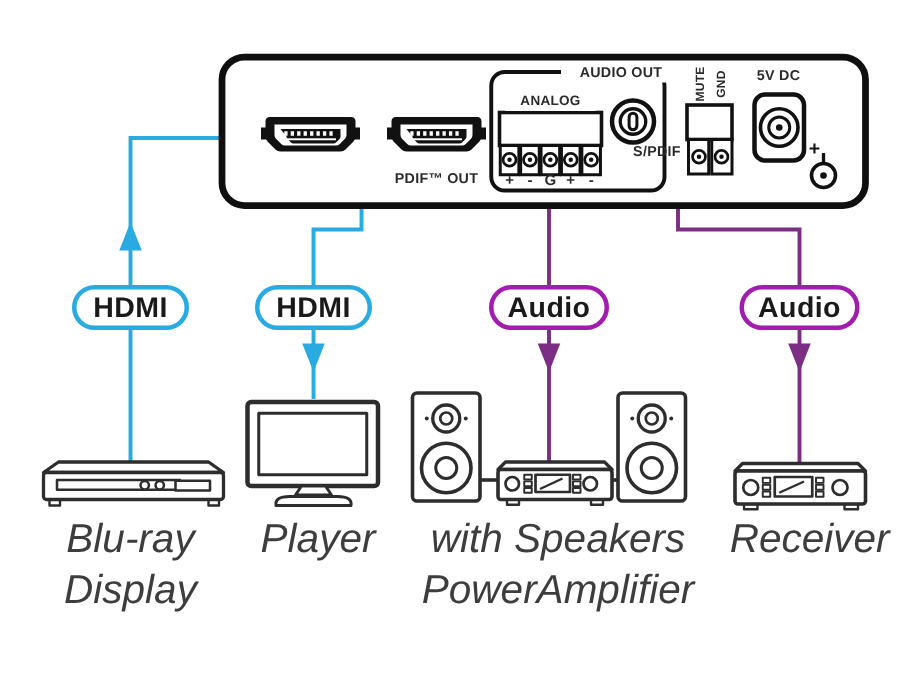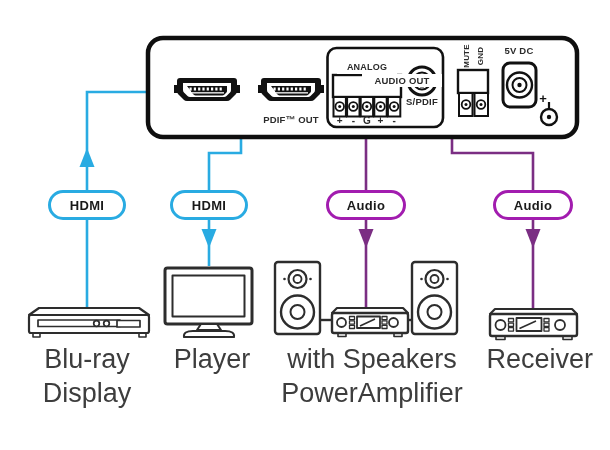--- a/index.html
+++ b/index.html
@@ -17,28 +17,28 @@
     font-size:10px;font-weight:700;color:#2b2b2b;text-align:center;
     width:12px;height:12px;line-height:12px;
   }
   .rot-lbl{
     font-size:8px;font-weight:600;color:#2b2b2b;text-align:center;
     width:30px;height:10px;line-height:10px;transform:rotate(-90deg);
     white-space:nowrap;letter-spacing:0.2px;
   }
   .pill{
     background:#ffffff;border-radius:16px;text-align:center;
-    font-weight:700;font-size:13px;color:#1a1a1a;
+    font-weight:700;font-size:19px;color:#1a1a1a;
     height:30px;line-height:25px;letter-spacing:0.3px;
   }
   .pill-hdmi{border:3px solid #29ABE2;width:78px;}
   .pill-audio{border:3px solid #a21caf;width:80px;}
   .dev-lbl{
     font-size:27px;font-weight:400;color:#3d3d3d;text-align:center;
-    line-height:34px;white-space:nowrap;
+    line-height:34px;white-space:nowrap;font-style:italic;
   }
   .bg-white{background:#ffffff;}
 </style>
 </head>
 <body>
 
 <div class="canvas">
 
   <svg width="610" height="450" viewBox="0 0 610 450">
 
@@ -229,23 +229,23 @@
       <rect x="516.5" y="318" width="25" height="13" stroke-width="1.8"></rect>
       <line x1="519.5" y1="328.5" x2="536" y2="321" stroke-width="1.6"></line>
       <rect x="544" y="318.5" width="5" height="3.4" stroke-width="1.3"></rect>
       <rect x="544" y="323.1" width="5" height="3.4" stroke-width="1.3"></rect>
       <rect x="544" y="327.7" width="5" height="3.4" stroke-width="1.3"></rect>
       <circle cx="560" cy="325" r="5" stroke-width="1.8"></circle>
     </g>
   </svg>
 
   <div class="abs panel-lbl" style="left:241px;top:113px;width:100px;">PDIF™ OUT</div>
-  <div class="abs panel-lbl bg-white" style="left:362px;top:41.5px;width:80px;margin-top:32px;">AUDIO OUT</div>
+  <div class="abs panel-lbl bg-white" style="left:374px;top:41.5px;width:80px;">AUDIO OUT</div>
   <div class="abs panel-lbl bg-white" style="left:337px;top:60.5px;width:60px;font-size:9px;">ANALOG</div>
-  <div class="abs panel-lbl" style="left:392px;top:95px;width:60px;">S/PDIF</div>
+  <div class="abs panel-lbl" style="left:408px;top:95px;width:60px;">S/PDIF</div>
   <div class="abs panel-lbl" style="left:489px;top:43.5px;width:60px;">5V DC</div>
   <div class="abs" style="left:536px;top:91px;width:14px;font-size:13px;font-weight:700;color:#111;text-align:center;">+</div>
 
   <div class="abs rot-lbl" style="left:452px;top:51px;">MUTE</div>
   <div class="abs rot-lbl" style="left:466px;top:51px;">GND</div>
 
   <div class="abs pol-lbl" style="left:333.7px;top:115px;">+</div>
   <div class="abs pol-lbl" style="left:347.3px;top:115px;">-</div>
   <div class="abs pol-lbl" style="left:360.9px;top:115px;">G</div>
   <div class="abs pol-lbl" style="left:374.5px;top:115px;">+</div>

